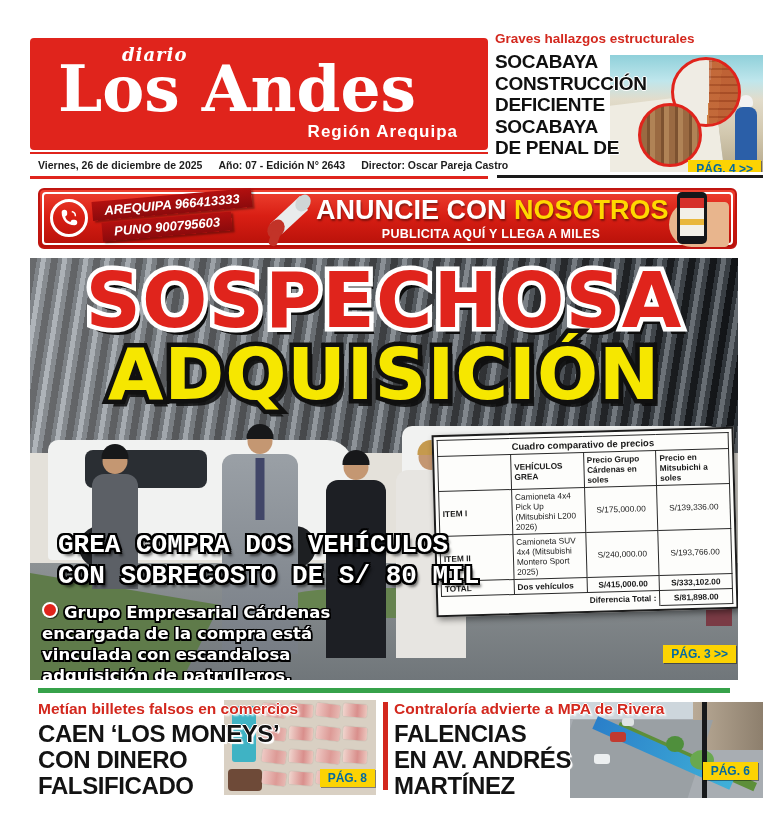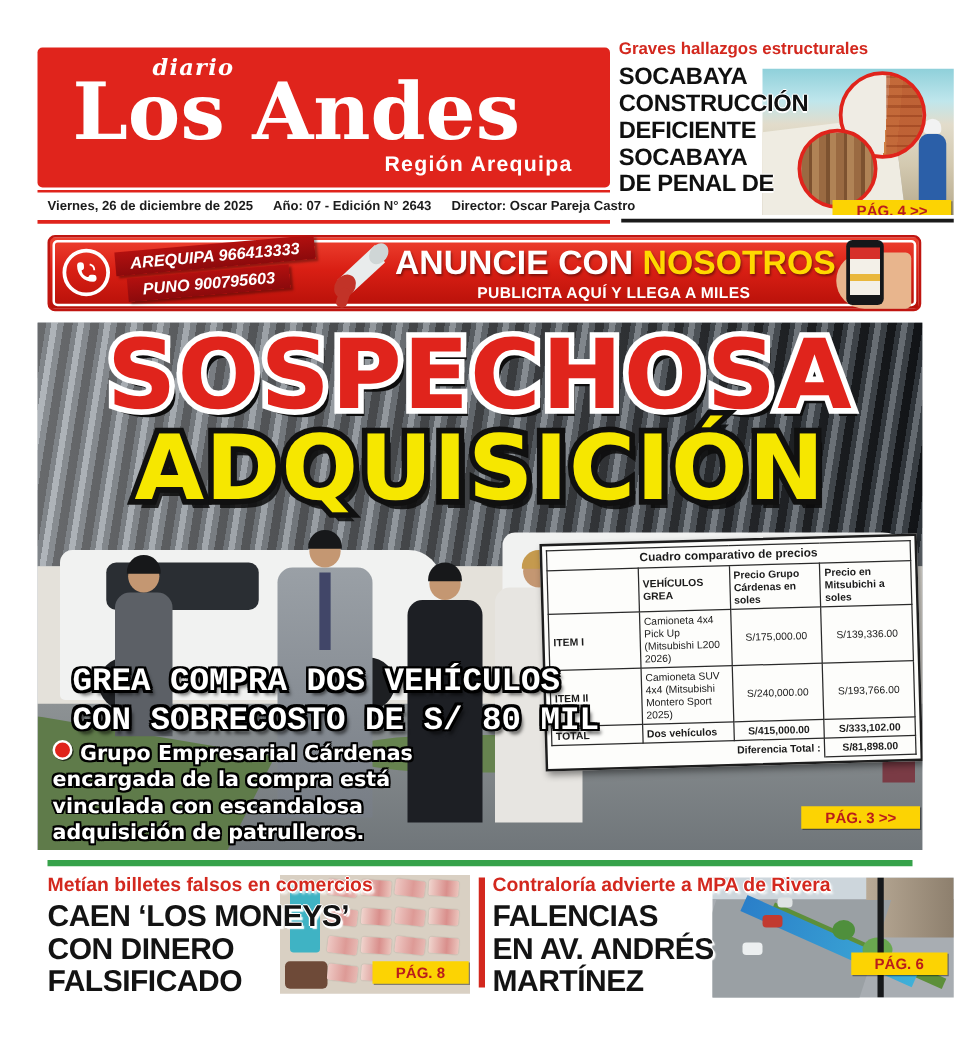--- a/index.html
+++ b/index.html
@@ -131,29 +131,29 @@
   .comp-table .c1{width:104px;}
   .comp-table .num{text-align:center;}
   .comp-table .totrow td{font-weight:bold;}
   .comp-table .footlbl{text-align:right;font-weight:bold;border-left:none;border-bottom:none;}
   .comp-table .footval{font-weight:bold;text-align:center;}
 
   .subhead{position:absolute;left:28px;top:272px;z-index:4;color:#fff;
         font-family:Liberation Mono, monospace;font-weight:800;font-size:26px;line-height:31px;
         letter-spacing:0px;
         text-shadow:2px 0 #000,-2px 0 #000,0 2px #000,0 -2px #000,2px 2px #000,-2px -2px #000,2px -2px #000,-2px 2px #000,3px 4px 3px rgba(0,0,0,.6);}
-  .bullets{position:absolute;left:8px;top:334px;width:700px;z-index:4;display:flex;align-items:flex-end;}
+  .bullets{position:absolute;left:8px;top:344px;width:700px;z-index:4;display:flex;align-items:flex-end;}
   .bullet{color:#fff;font-family:"DejaVu Sans",sans-serif;font-weight:bold;font-size:16.5px;line-height:21px;
         text-shadow:1.5px 0 #000,-1.5px 0 #000,0 1.5px #000,0 -1.5px #000,1.5px 1.5px #000,-1.5px -1.5px #000,1.5px -1.5px #000,-1.5px 1.5px #000;}
   .bullet.b1{width:330px;margin-left:4px;}
   .bullet.b2{width:320px;margin-left:36px;}
   .dot{display:inline-block;width:12px;height:12px;background:#e0241c;border:2px solid #fff;
        border-radius:50%;margin-right:6px;box-shadow:1px 1px 0 rgba(0,0,0,.6);}
-  .pag-badge{background:#fcd303;color:#b91c1c;font-weight:bold;font-size:12px;
-       padding:2px 19px;font-family:"Liberation Sans",sans-serif;white-space:nowrap;
+  .pag-badge{background:#fcd303;color:#0369a1;font-weight:bold;font-size:12px;
+       padding:2px 8px;font-family:"Liberation Sans",sans-serif;white-space:nowrap;
        box-shadow:1px 1px 0 rgba(0,0,0,.4);}
   .pag-main{position:absolute;right:2px;bottom:17px;z-index:5;margin-left:13px;}
   .pag-top{position:absolute;right:2px;bottom:-6px;z-index:4;}
 
   
   .greenline{position:absolute;left:38px;top:688px;width:692px;height:5px;background:#36a24a;}
   .bstory{position:absolute;top:700px;height:125px;}
   .bstory .kicker{font-size:15.5px;position:relative;z-index:3;
         text-shadow:1px 0 #fff,-1px 0 #fff,0 1px #fff,0 -1px #fff,2px 2px 2px #fff;}
   .bheadline{position:relative;z-index:3;margin-top:3px;color:#131313;font-weight:800;

